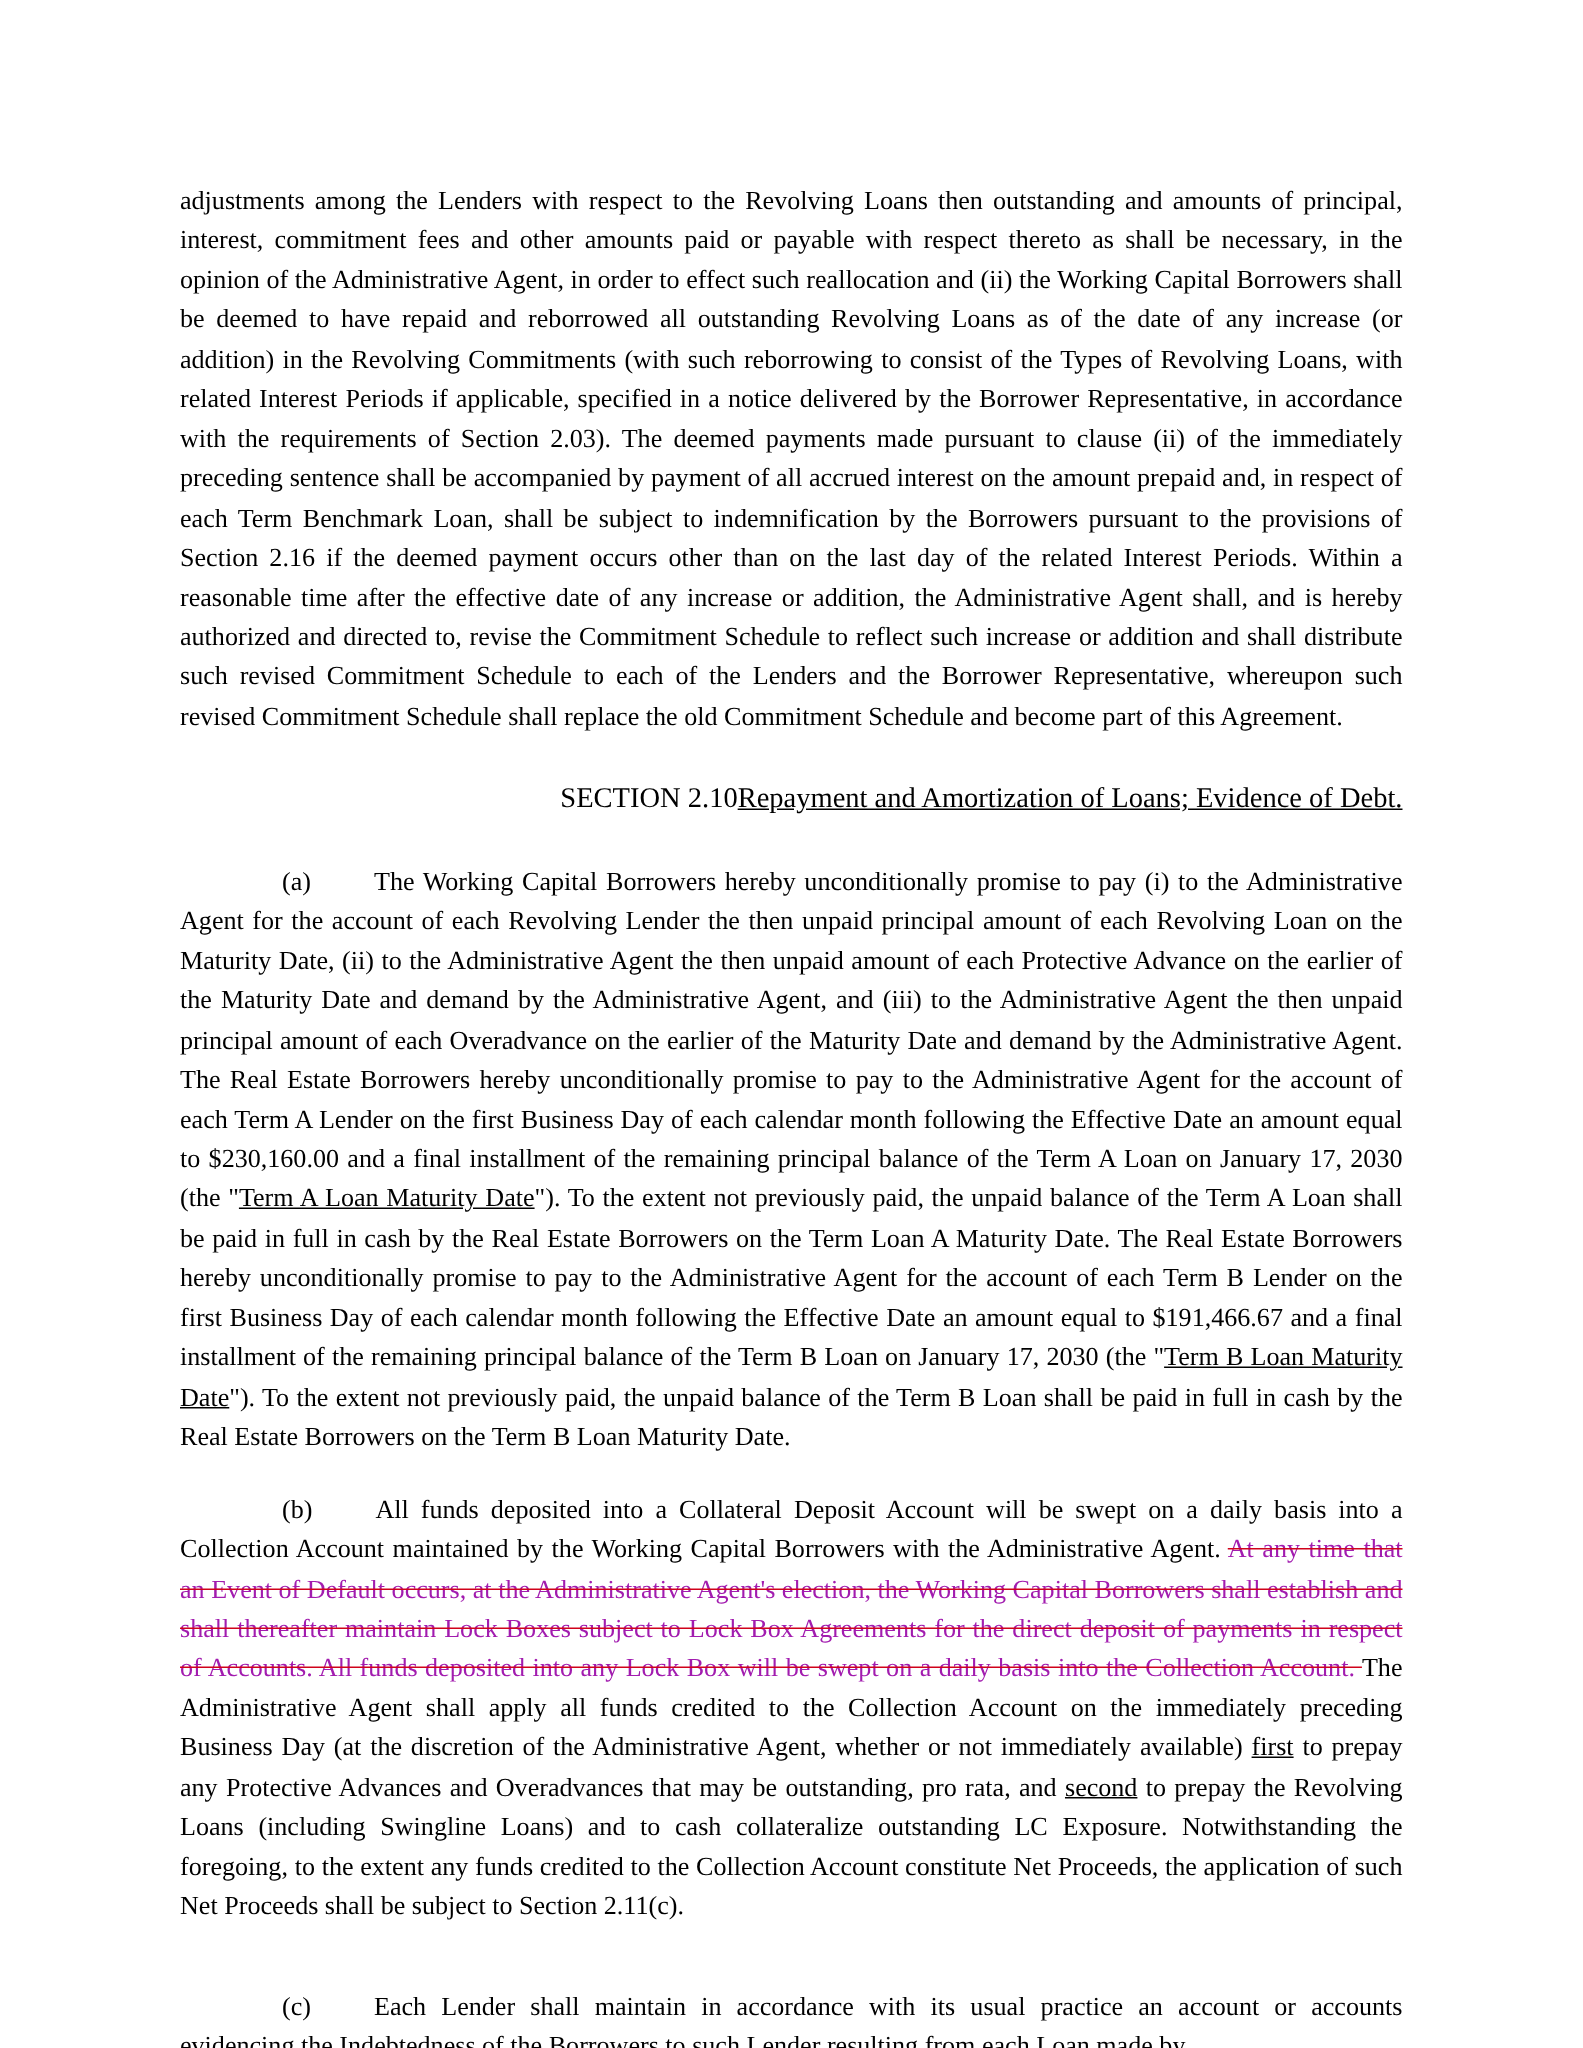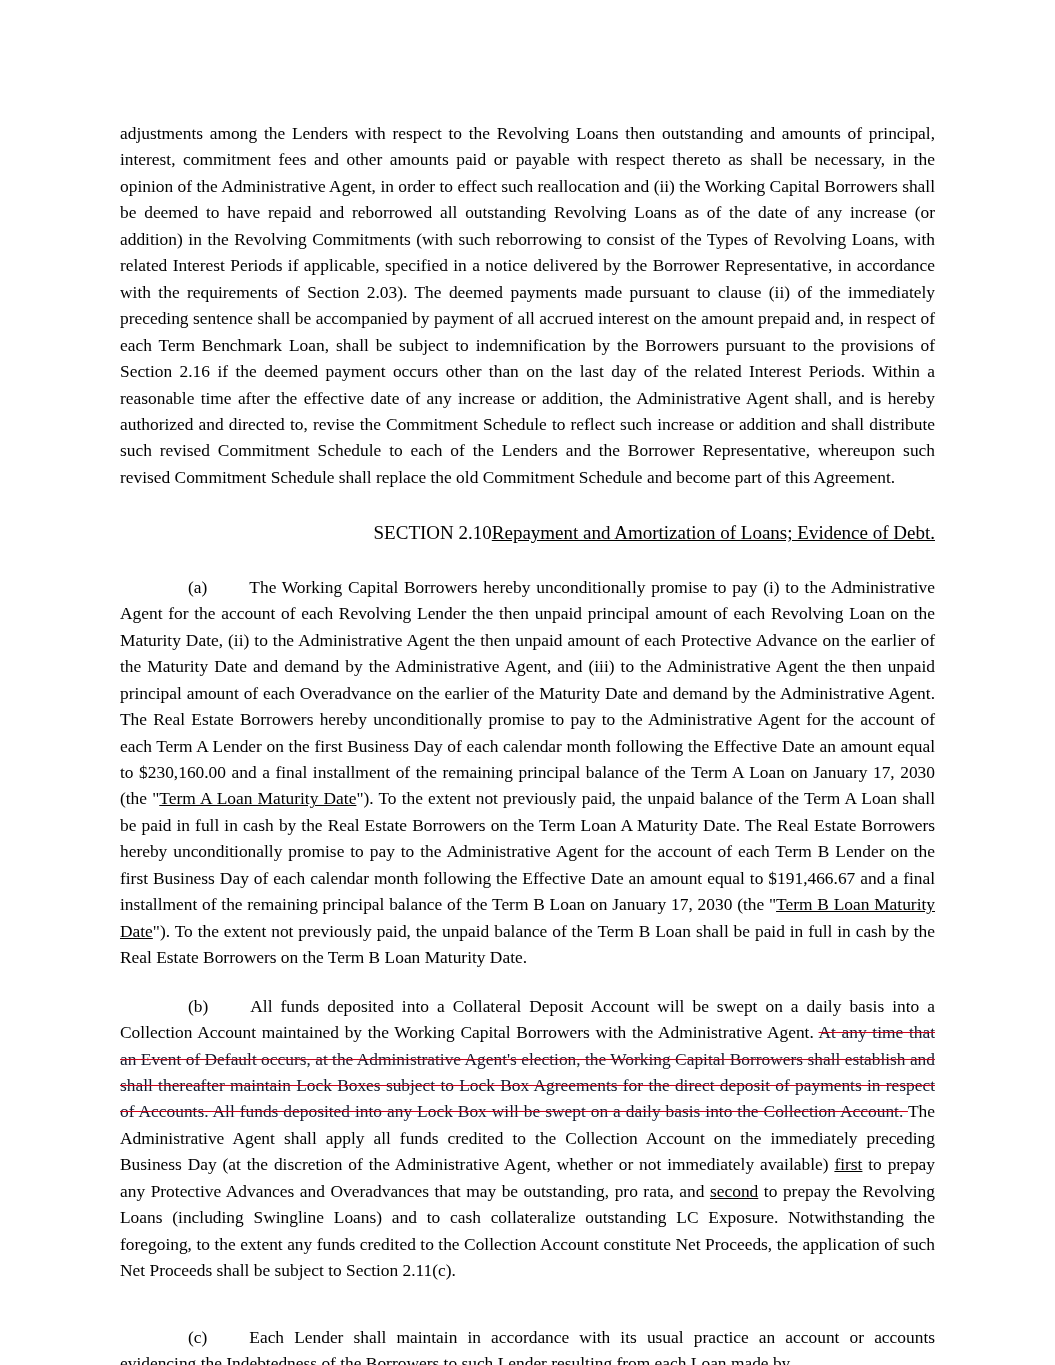--- a/index.html
+++ b/index.html
@@ -39,21 +39,21 @@
   }
   .section-head .num {
     display: inline-block;
     min-width: 152px;
   }
   .section-head .title {
     text-decoration: underline;
   }
   .u { text-decoration: underline; }
   .strike {
-    color: #0f172a;
+    color: #a21caf;
     text-decoration: line-through;
     text-decoration-color: #d0021b;
   }
   .blockpara {
     margin-bottom: 22px;
     margin-top: 12px;
   }
   .footer {
     position: absolute;
     left: 0;

